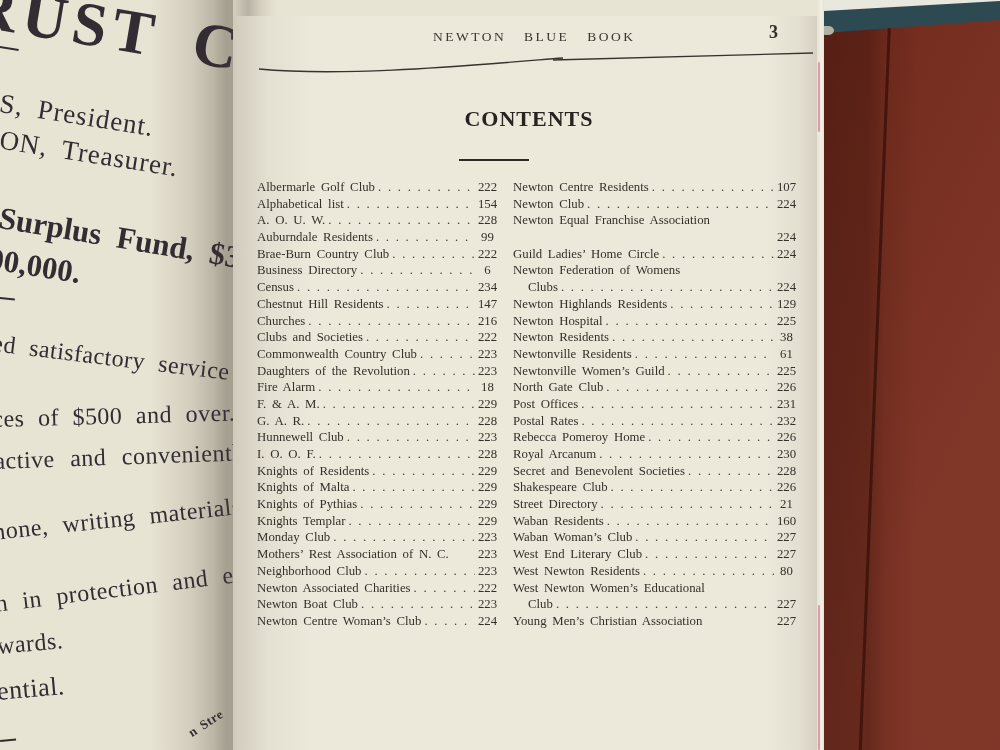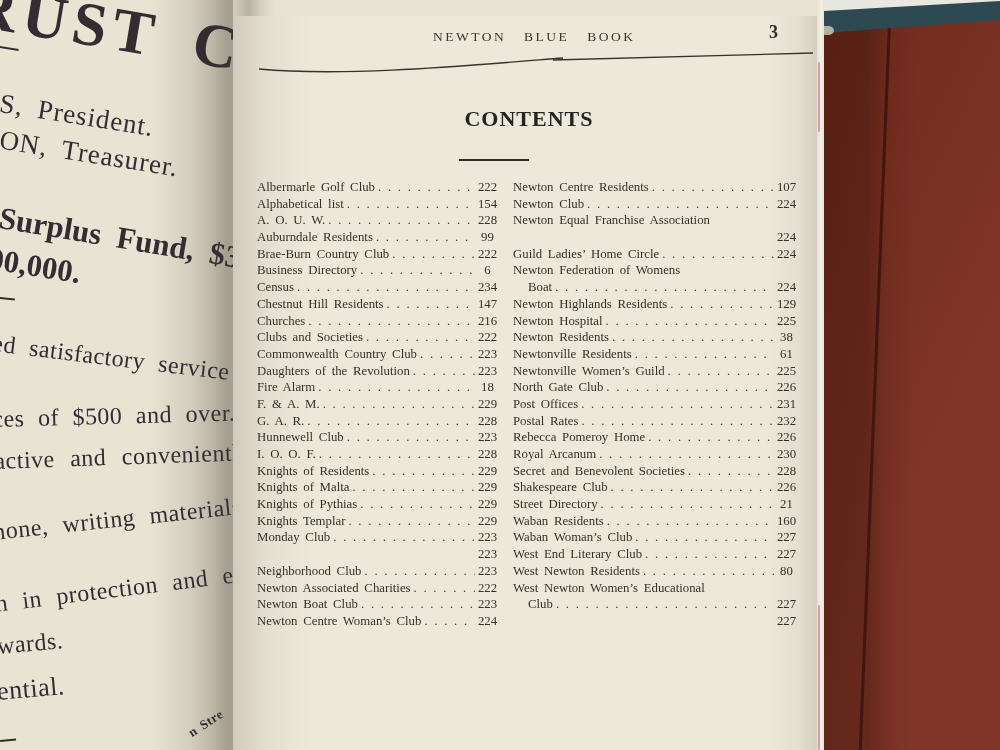--- a/index.html
+++ b/index.html
@@ -211,20 +211,21 @@
           <span class="lab">Knights Templar</span>
           <span class="dots">. . . . . . . . . . . . . . . . . . . . . . . . . . . . . . . . . . . . . . . . . . . . . . . . . . . . . . . . . . . . </span>
           <span class="pg">229</span>
         </div>
         <div class="toc-row">
           <span class="lab">Monday Club</span>
           <span class="dots">. . . . . . . . . . . . . . . . . . . . . . . . . . . . . . . . . . . . . . . . . . . . . . . . . . . . . . . . . . . . </span>
           <span class="pg">223</span>
         </div>
         <div class="toc-row">
+          <span class="lab">Mothers’ Rest Association of N. C.</span>
           <span class="dots"></span>
           <span class="pg">223</span>
         </div>
         <div class="toc-row">
           <span class="lab">Neighborhood Club</span>
           <span class="dots">. . . . . . . . . . . . . . . . . . . . . . . . . . . . . . . . . . . . . . . . . . . . . . . . . . . . . . . . . . . . </span>
           <span class="pg">223</span>
         </div>
         <div class="toc-row">
           <span class="lab">Newton Associated Charities</span>
@@ -267,21 +268,21 @@
           <span class="lab">Guild Ladies’ Home Circle</span>
           <span class="dots">. . . . . . . . . . . . . . . . . . . . . . . . . . . . . . . . . . . . . . . . . . . . . . . . . . . . . . . . . . . . </span>
           <span class="pg">224</span>
         </div>
         <div class="toc-row">
           <span class="lab">Newton Federation of Womens</span>
           <span class="dots"></span>
           <span class="pg"></span>
         </div>
         <div class="toc-row indent">
-          <span class="lab">Boat</span>
+          <span class="lab">Clubs</span>
           <span class="dots">. . . . . . . . . . . . . . . . . . . . . . . . . . . . . . . . . . . . . . . . . . . . . . . . . . . . . . . . . . . . </span>
           <span class="pg">224</span>
         </div>
         <div class="toc-row">
           <span class="lab">Newton Highlands Residents</span>
           <span class="dots">. . . . . . . . . . . . . . . . . . . . . . . . . . . . . . . . . . . . . . . . . . . . . . . . . . . . . . . . . . . . </span>
           <span class="pg">129</span>
         </div>
         <div class="toc-row">
           <span class="lab">Newton Hospital</span>
@@ -367,20 +368,21 @@
           <span class="lab">West Newton Women’s Educational</span>
           <span class="dots"></span>
           <span class="pg"></span>
         </div>
         <div class="toc-row indent">
           <span class="lab">Club</span>
           <span class="dots">. . . . . . . . . . . . . . . . . . . . . . . . . . . . . . . . . . . . . . . . . . . . . . . . . . . . . . . . . . . . </span>
           <span class="pg">227</span>
         </div>
         <div class="toc-row">
+          <span class="lab">Young Men’s Christian Association</span>
           <span class="dots"></span>
           <span class="pg">227</span>
         </div>
       </div>
   </div>
 
   <div class="page-edge"></div>
   <div class="edge-tint t1"></div>
   <div class="edge-tint t2"></div>
 

